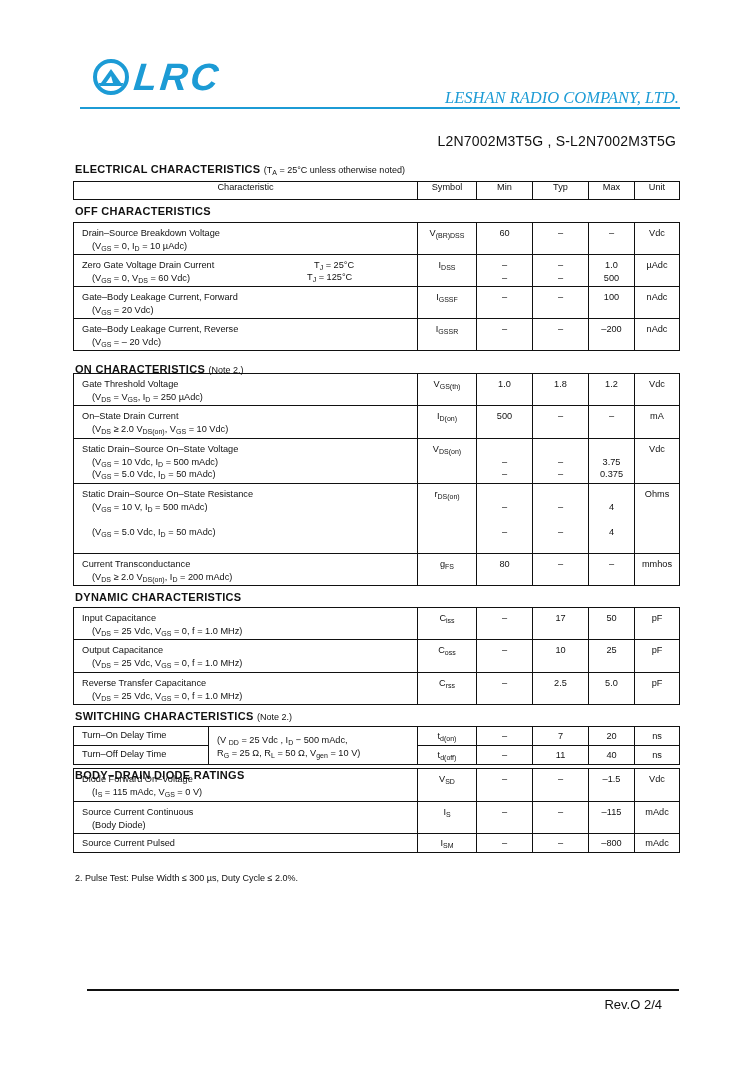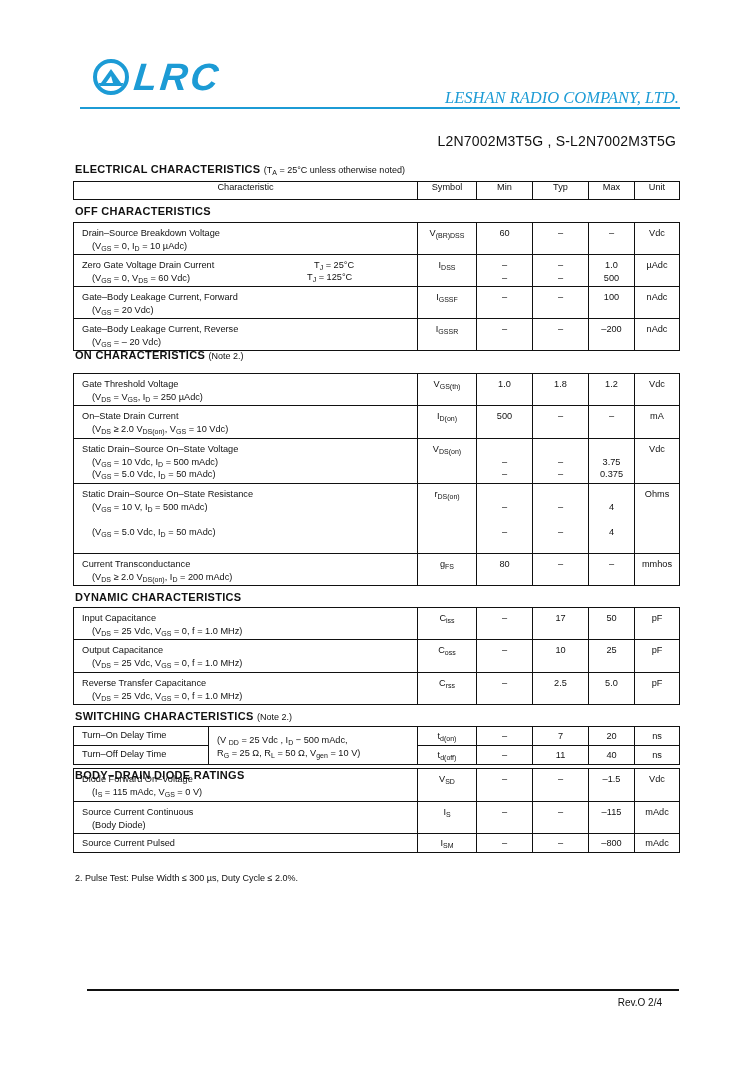--- a/index.html
+++ b/index.html
@@ -36,21 +36,21 @@
   .char { padding:4px 0 0 8px !important; line-height:12.5px; }
   .cond { padding-left:10px; display:block; }
   .num { text-align:center; padding-top:4px !important; line-height:12.5px; }
   .sym { text-align:center; padding-top:4px !important; line-height:12.5px; }
   sub { font-size:7px; vertical-align:-2px; line-height:0; }
   .tj { position:absolute; }
   .sw-left { padding:3px 0 0 8px !important; }
   .sw-cond { padding:3px 0 0 8px !important; line-height:13px; vertical-align:middle !important; }
   #footnote { left:75px; top:873px; font-size:9px; white-space:nowrap; }
   #footer-rule { left:87px; top:989px; width:592px; height:2px; background:#111; }
-  #rev { right:74px; top:997px; font-size:10px; white-space:nowrap; }
+  #rev { right:74px; top:997px; font-size:13px; white-space:nowrap; }
 </style>
 </head>
 <body>
 
 <div id="logo" class="abs">
   <div id="logo-circle">
     <svg width="28" height="28" viewBox="0 0 28 28" style="position:absolute;left:0;top:0">
       <polygon points="4,20 14,6 24,20" fill="#1c9bd5"></polygon>
       <polygon points="9,20 14,13 16,20" fill="#fff"></polygon>
       <rect x="2" y="20" width="24" height="3" fill="#1c9bd5"></rect>
@@ -150,21 +150,21 @@
     </td>
     <td class="sym">I<sub>GSSR</sub></td>
     <td class="num">–</td>
     <td class="num">–</td>
     <td class="num">–200</td>
     <td class="num">nAdc</td>
   </tr>
 </tbody>
   </table>
 
-<div class="abs sec-title" style="top:349px">
+<div class="abs sec-title" style="top:363px">
   <span>ON CHARACTERISTICS</span>
   <span class="note">(Note 2.)</span>
 </div>
 <table class="grid" style="top:373px">
   <colgroup>
       <col class="c-char">
       <col class="c-sym">
       <col class="c-min">
       <col class="c-typ">
       <col class="c-max">

